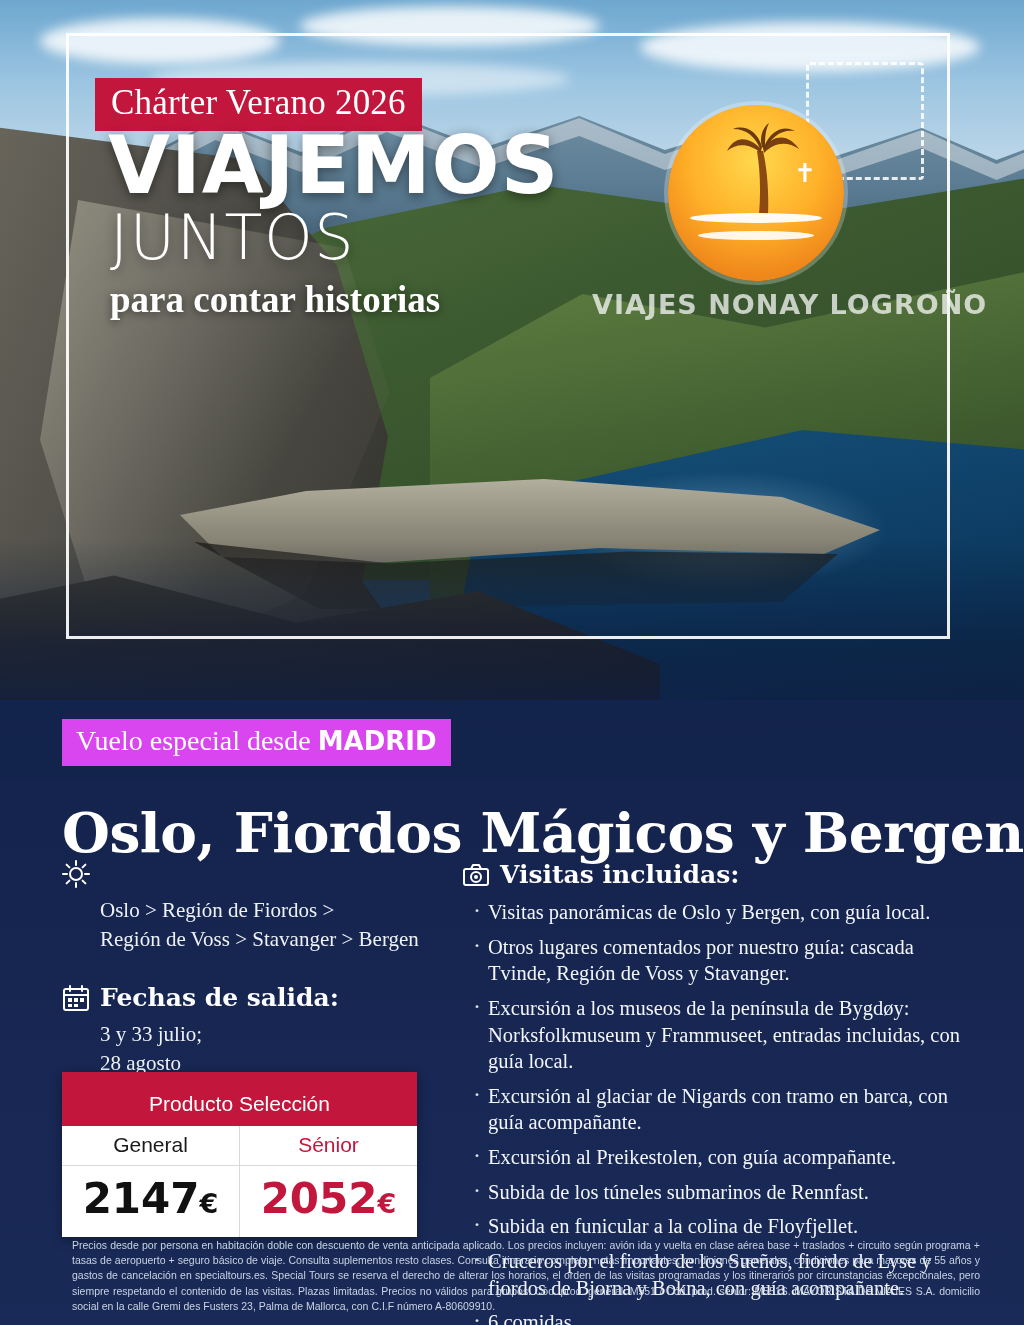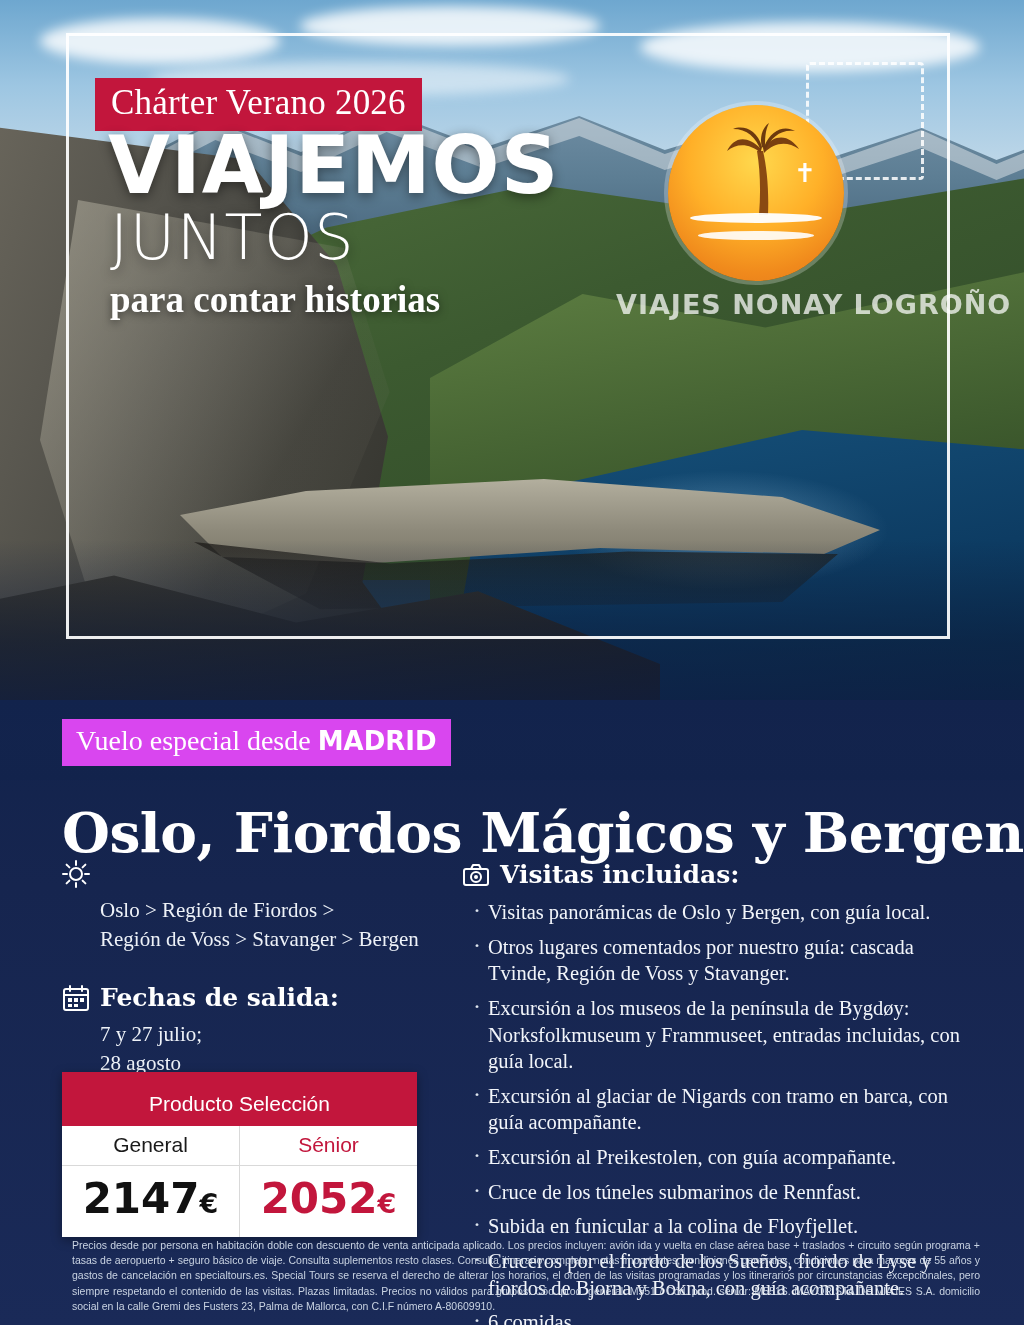--- a/index.html
+++ b/index.html
@@ -235,21 +235,20 @@
   }
   .brand-name {
     position: absolute;
     left: 592px; top: 289px;
     color: rgba(255,255,255,0.72);
     font-family: "DejaVu Sans", sans-serif;
     font-weight: bold;
     font-size: 27px;
     letter-spacing: 1px;
     white-space: nowrap;
-    margin-left: 24px;
   }
 
   
   .lower {
     position: absolute;
     left: 0; top: 700px;
     width: 1024px; height: 625px;
     background: linear-gradient(180deg, #12234c 0%, #16254f 30%, #1a2a58 100%);
   }
   .lower-bg-fade {
@@ -472,21 +471,21 @@
         <line x1="20" y1="2" x2="20" y2="7" stroke="#ffffff" stroke-width="2" stroke-linecap="round"></line>
         <rect x="6" y="14" width="4" height="4" fill="#ffffff"></rect>
         <rect x="12" y="14" width="4" height="4" fill="#ffffff"></rect>
         <rect x="18" y="14" width="4" height="4" fill="#ffffff"></rect>
         <rect x="6" y="20" width="4" height="3" fill="#ffffff"></rect>
         <rect x="12" y="20" width="4" height="3" fill="#ffffff"></rect>
       </svg>
       <span>Fechas de salida:</span>
     </div>
     <div class="blk-body">
-      <div>7 y 27 julio;</div>
+      <div>3 y 33 julio;</div>
       <div>28 agosto</div>
     </div>
   </div>
 
   <div class="price-table">
     <div class="pt-head">Producto Selección</div>
     <div class="pt-row">
       <div class="pt-cell sep">General</div>
       <div class="pt-cell senior">Sénior</div>
     </div>
@@ -509,21 +508,21 @@
         <circle cx="14" cy="16" r="2" fill="#ffffff"></circle>
       </svg>
       <span>Visitas incluidas:</span>
     </div>
     <ul class="inc-list">
       <li>Visitas panorámicas de Oslo y Bergen, con guía local.</li>
       <li>Otros lugares comentados por nuestro guía: cascada Tvinde, Región de Voss y Stavanger.</li>
       <li>Excursión a los museos de la península de Bygdøy: Norksfolkmuseum y Frammuseet, entradas incluidas, con guía local.</li>
       <li>Excursión al glaciar de Nigards con tramo en barca, con guía acompañante.</li>
       <li>Excursión al Preikestolen, con guía acompañante.</li>
-      <li>Cruce de los túneles submarinos de Rennfast.</li>
+      <li>Subida de los túneles submarinos de Rennfast.</li>
       <li>Subida en funicular a la colina de Floyfjellet.</li>
       <li>Cruceros por el fiordo de los Sueños, fiordo de Lyse y fiordos de Bjorna y Bokna, con guía acompañante.</li>
       <li>6 comidas.</li>
     </ul>
   </div>
 
   <div class="legal">Precios desde por persona en habitación doble con descuento de venta anticipada aplicado. Los precios incluyen: avión ida y vuelta en clase aérea base + traslados + circuito según programa + tasas de aeropuerto + seguro básico de viaje. Consulta suplementos resto clases. Consulta itinerario completo, notas importantes, condiciones generales, condiciones para mayores de 55 años y gastos de cancelación en specialtours.es. Special Tours se reserva el derecho de alterar los horarios, el orden de las visitas programadas y los itinerarios por circunstancias excepcionales, pero siempre respetando el contenido de las visitas. Plazas limitadas. Precios no válidos para grupos. Cód. prod. general: M551 / Cód. prod. sénior: M551S. MAYORISTA DE VIAJES S.A. domicilio social en la calle Gremi des Fusters 23, Palma de Mallorca, con C.I.F número A-80609910.</div>
 
 </div>
 

